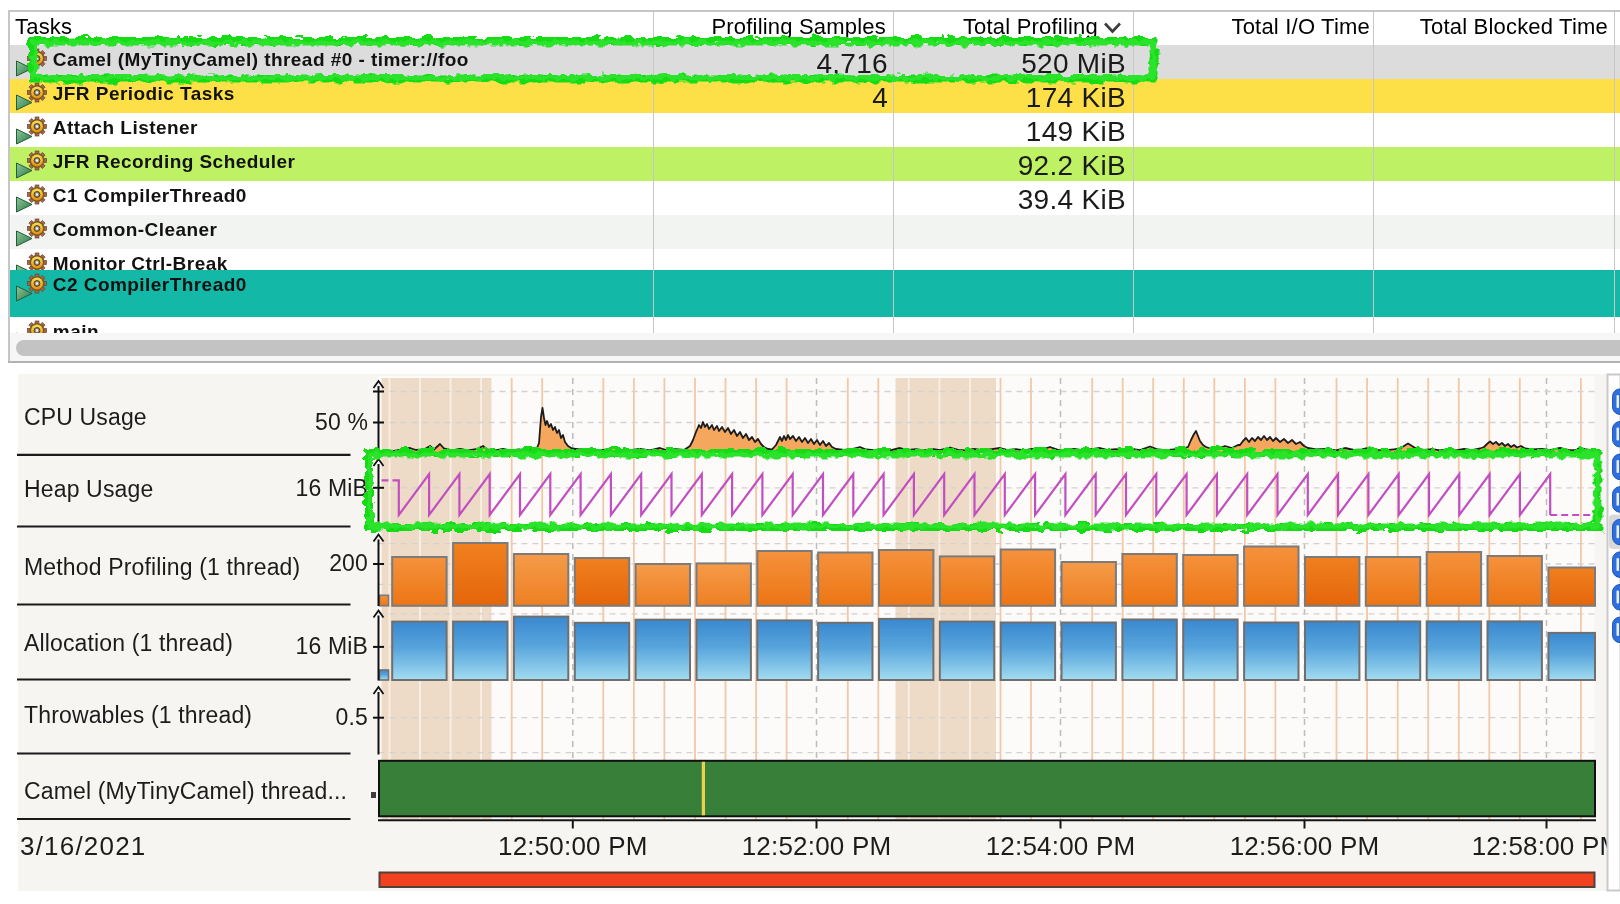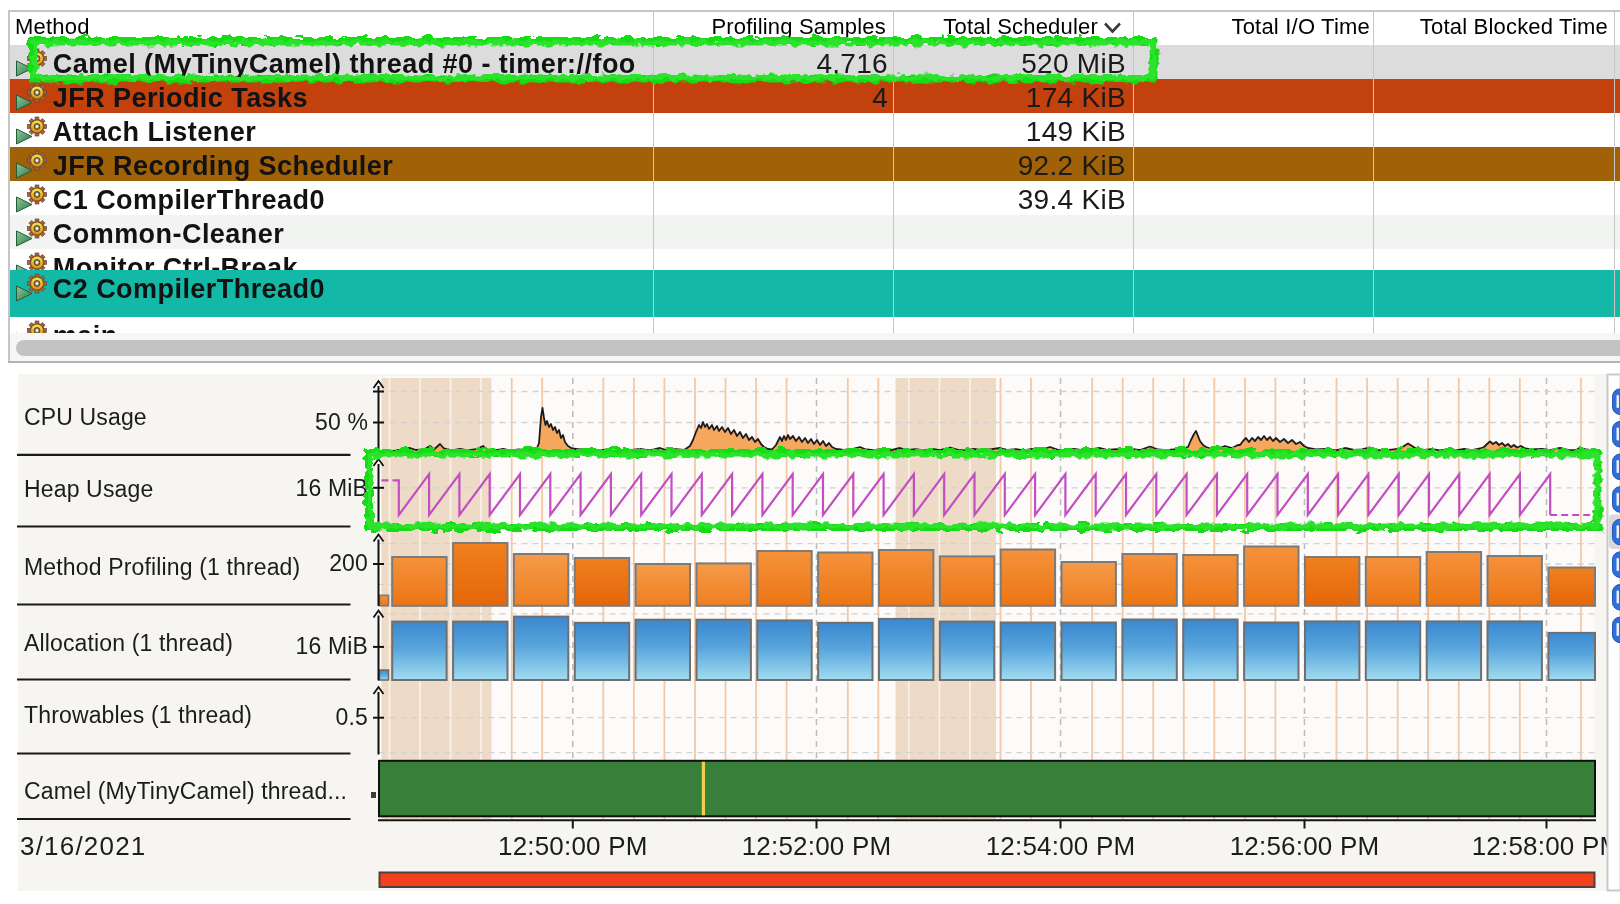--- a/index.html
+++ b/index.html
@@ -1,19 +1,19 @@
 <!DOCTYPE html>
 <html><head><meta charset="utf-8"><title>t</title>
 <style>
 * { margin:0; padding:0; box-sizing:border-box; }
 html,body { width:1620px; height:904px; background:#fff; overflow:hidden;
   font-family:"Liberation Sans",sans-serif; }
 #page { position:relative; width:1620px; height:904px; }
 .trow { position:absolute; left:10px; right:0; overflow:hidden; }
-.tname { position:absolute; left:42.8px; top:3.5px; font-size:27px; font-weight:bold; color:#121212;
+.tname { position:absolute; left:42.8px; top:3.5px; font-size:19px; font-weight:bold; color:#121212;
   letter-spacing:0.45px; white-space:nowrap; }
 .num { position:absolute; top:3px; font-size:28px; color:#1a1a1a; letter-spacing:0.3px; }
 .hdr { position:absolute; top:14px; height:33px; font-size:22px; color:#000; letter-spacing:0.2px; }
 </style></head>
 <body>
 <div id="page">
 
 <div style="position:absolute;left:8px;top:10px;width:1612px;height:2px;background:#c6c6c6"></div>
 <div style="position:absolute;left:8px;top:10px;width:2px;height:353px;background:#c6c6c6"></div>
 <div style="position:absolute;left:8px;top:361px;width:1612px;height:2px;background:#b2b2b2"></div>
@@ -49,21 +49,21 @@
 <circle r="7.5" fill="#7a5a18"></circle>
 <circle r="5.9" fill="url(#gg)"></circle>
 <circle r="2.9" fill="#93917e" stroke="#4c3a26" stroke-width="1"></circle>
 <rect x="-1.1" y="-1.1" width="2.2" height="2.2" fill="#fdfdf4"></rect>
 </g>
       </svg>
       <div class="tname">Camel (MyTinyCamel) thread #0 - timer://foo</div>
       <div class="num" style="right:732px">4,716</div>
       <div class="num" style="right:494px">520 MiB</div>
     </div>
-<div class="trow" style="top:79.0px;height:34.0px;background:#c2410c">
+<div class="trow" style="top:79.0px;height:34.0px;background:#fde047">
       <svg width="32" height="30" viewBox="0 0 32 30" style="position:absolute;left:6px;top:3px">
 <defs>
           <linearGradient id="tg" x1="0" y1="0" x2="1" y2="1">
 <stop offset="0" stop-color="#8cc89c"></stop>
             <stop offset="1" stop-color="#2c7747"></stop>
           </linearGradient>
 <linearGradient id="gg" x1="0" y1="0" x2="0" y2="1">
 <stop offset="0" stop-color="#f7df55"></stop>
             <stop offset="0.55" stop-color="#f0b42c"></stop>
             <stop offset="1" stop-color="#e68d12"></stop>
@@ -122,21 +122,21 @@
           </g>
 <circle r="7.5" fill="#7a5a18"></circle>
 <circle r="5.9" fill="url(#gg)"></circle>
 <circle r="2.9" fill="#93917e" stroke="#4c3a26" stroke-width="1"></circle>
 <rect x="-1.1" y="-1.1" width="2.2" height="2.2" fill="#fdfdf4"></rect>
 </g>
       </svg>
       <div class="tname">Attach Listener</div>
       <div class="num" style="right:494px">149 KiB</div>
     </div>
-<div class="trow" style="top:147.0px;height:34.0px;background:#a16207">
+<div class="trow" style="top:147.0px;height:34.0px;background:#bef264">
       <svg width="32" height="30" viewBox="0 0 32 30" style="position:absolute;left:6px;top:3px">
 <defs>
           <linearGradient id="tg" x1="0" y1="0" x2="1" y2="1">
 <stop offset="0" stop-color="#8cc89c"></stop>
             <stop offset="1" stop-color="#2c7747"></stop>
           </linearGradient>
 <linearGradient id="gg" x1="0" y1="0" x2="0" y2="1">
 <stop offset="0" stop-color="#f7df55"></stop>
             <stop offset="0.55" stop-color="#f0b42c"></stop>
             <stop offset="1" stop-color="#e68d12"></stop>
@@ -335,23 +335,23 @@
           </g>
 <circle r="7.5" fill="#7a5a18"></circle>
 <circle r="5.9" fill="url(#gg)"></circle>
 <circle r="2.9" fill="#93917e" stroke="#4c3a26" stroke-width="1"></circle>
 <rect x="-1.1" y="-1.1" width="2.2" height="2.2" fill="#fdfdf4"></rect>
 </g>
       </svg>
       <div class="tname">main</div>
     </div>
 
-<div class="hdr" style="left:15px">Method</div>
+<div class="hdr" style="left:15px">Tasks</div>
 <div class="hdr" style="right:734px">Profiling Samples</div>
-<div class="hdr" style="right:522px">Total Scheduler</div>
+<div class="hdr" style="right:522px">Total Profiling</div>
 <svg width="20" height="14" viewBox="0 0 20 14" style="position:absolute;left:1103px;top:21px">
 <polyline points="2,2.5 9.5,10.5 17,2.5" fill="none" stroke="#3c3c3c" stroke-width="2.6"></polyline>
     </svg>
 <div class="hdr" style="right:250px">Total I/O Time</div>
 <div class="hdr" style="right:12px">Total Blocked Time</div>
 <div style="position:absolute;left:652.5px;top:12px;width:1px;height:321px;background:#c6c6c6"></div>
     <div style="position:absolute;left:892.8px;top:12px;width:1px;height:321px;background:#c6c6c6"></div>
     <div style="position:absolute;left:1133px;top:12px;width:1px;height:321px;background:#c6c6c6"></div>
     <div style="position:absolute;left:1373px;top:12px;width:1px;height:321px;background:#c6c6c6"></div>
     <div style="position:absolute;left:1613.5px;top:12px;width:1px;height:321px;background:#c6c6c6"></div>

